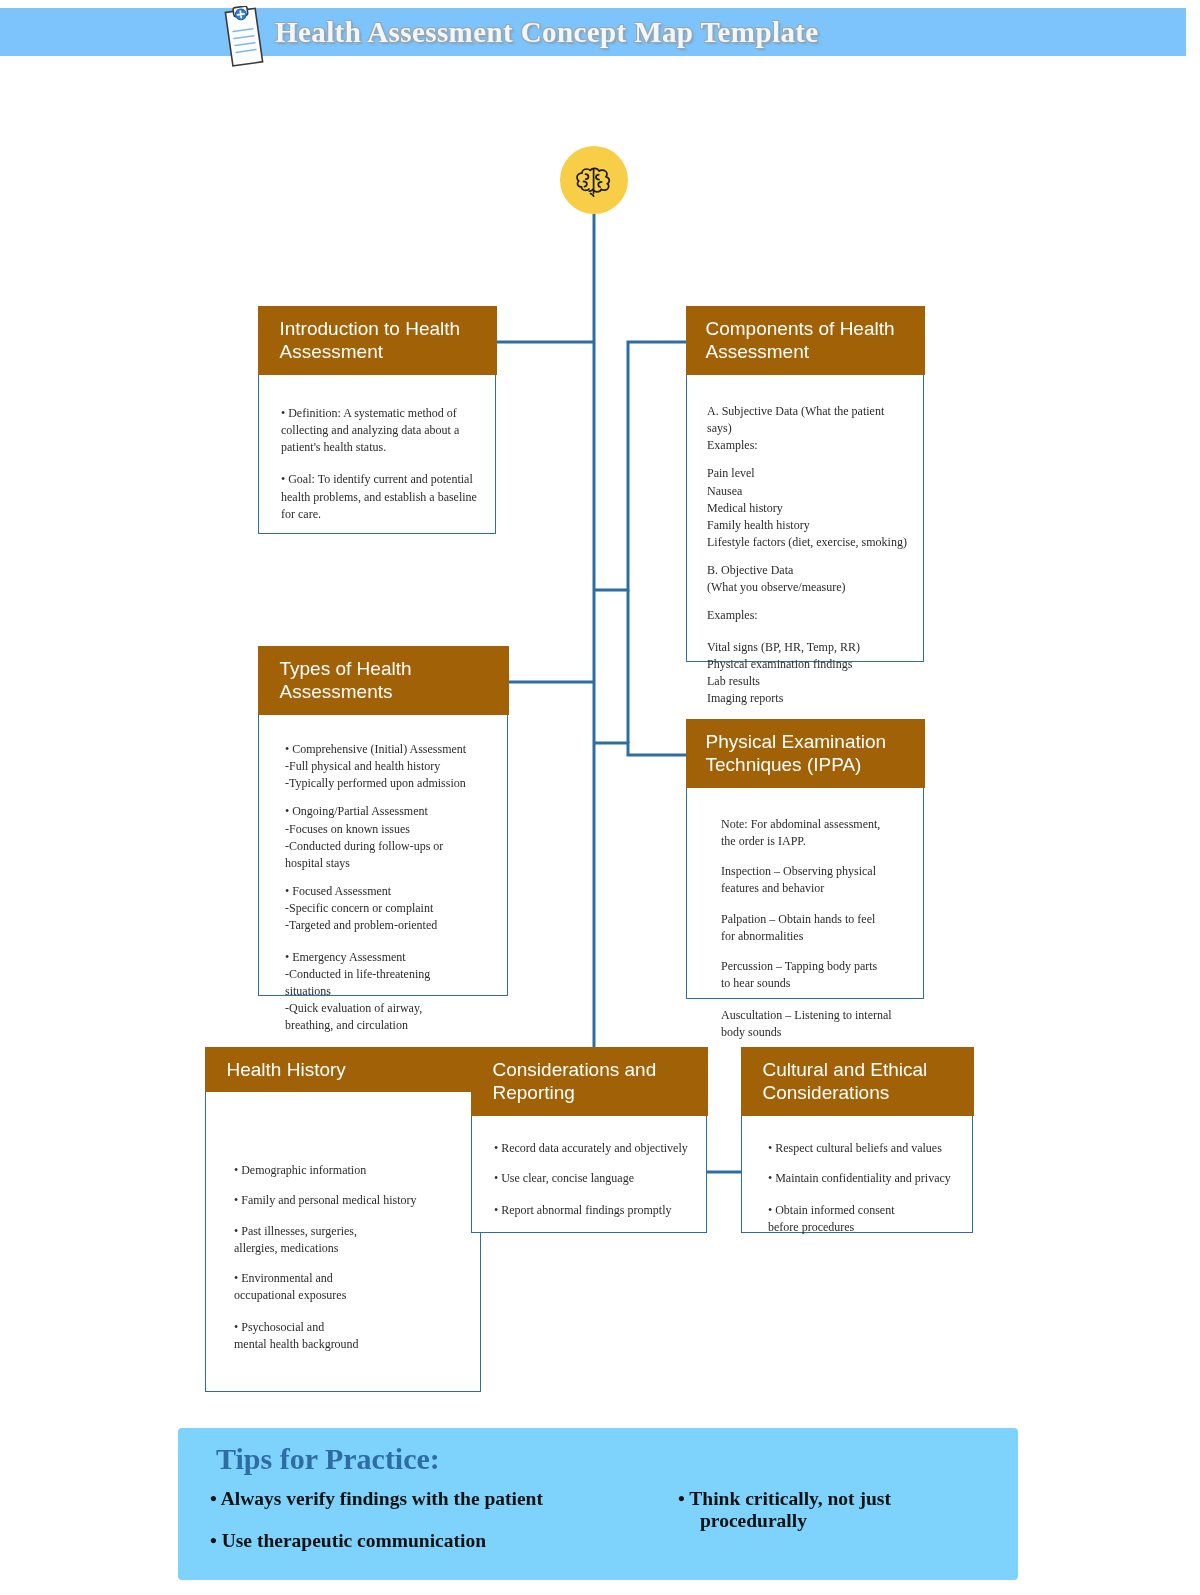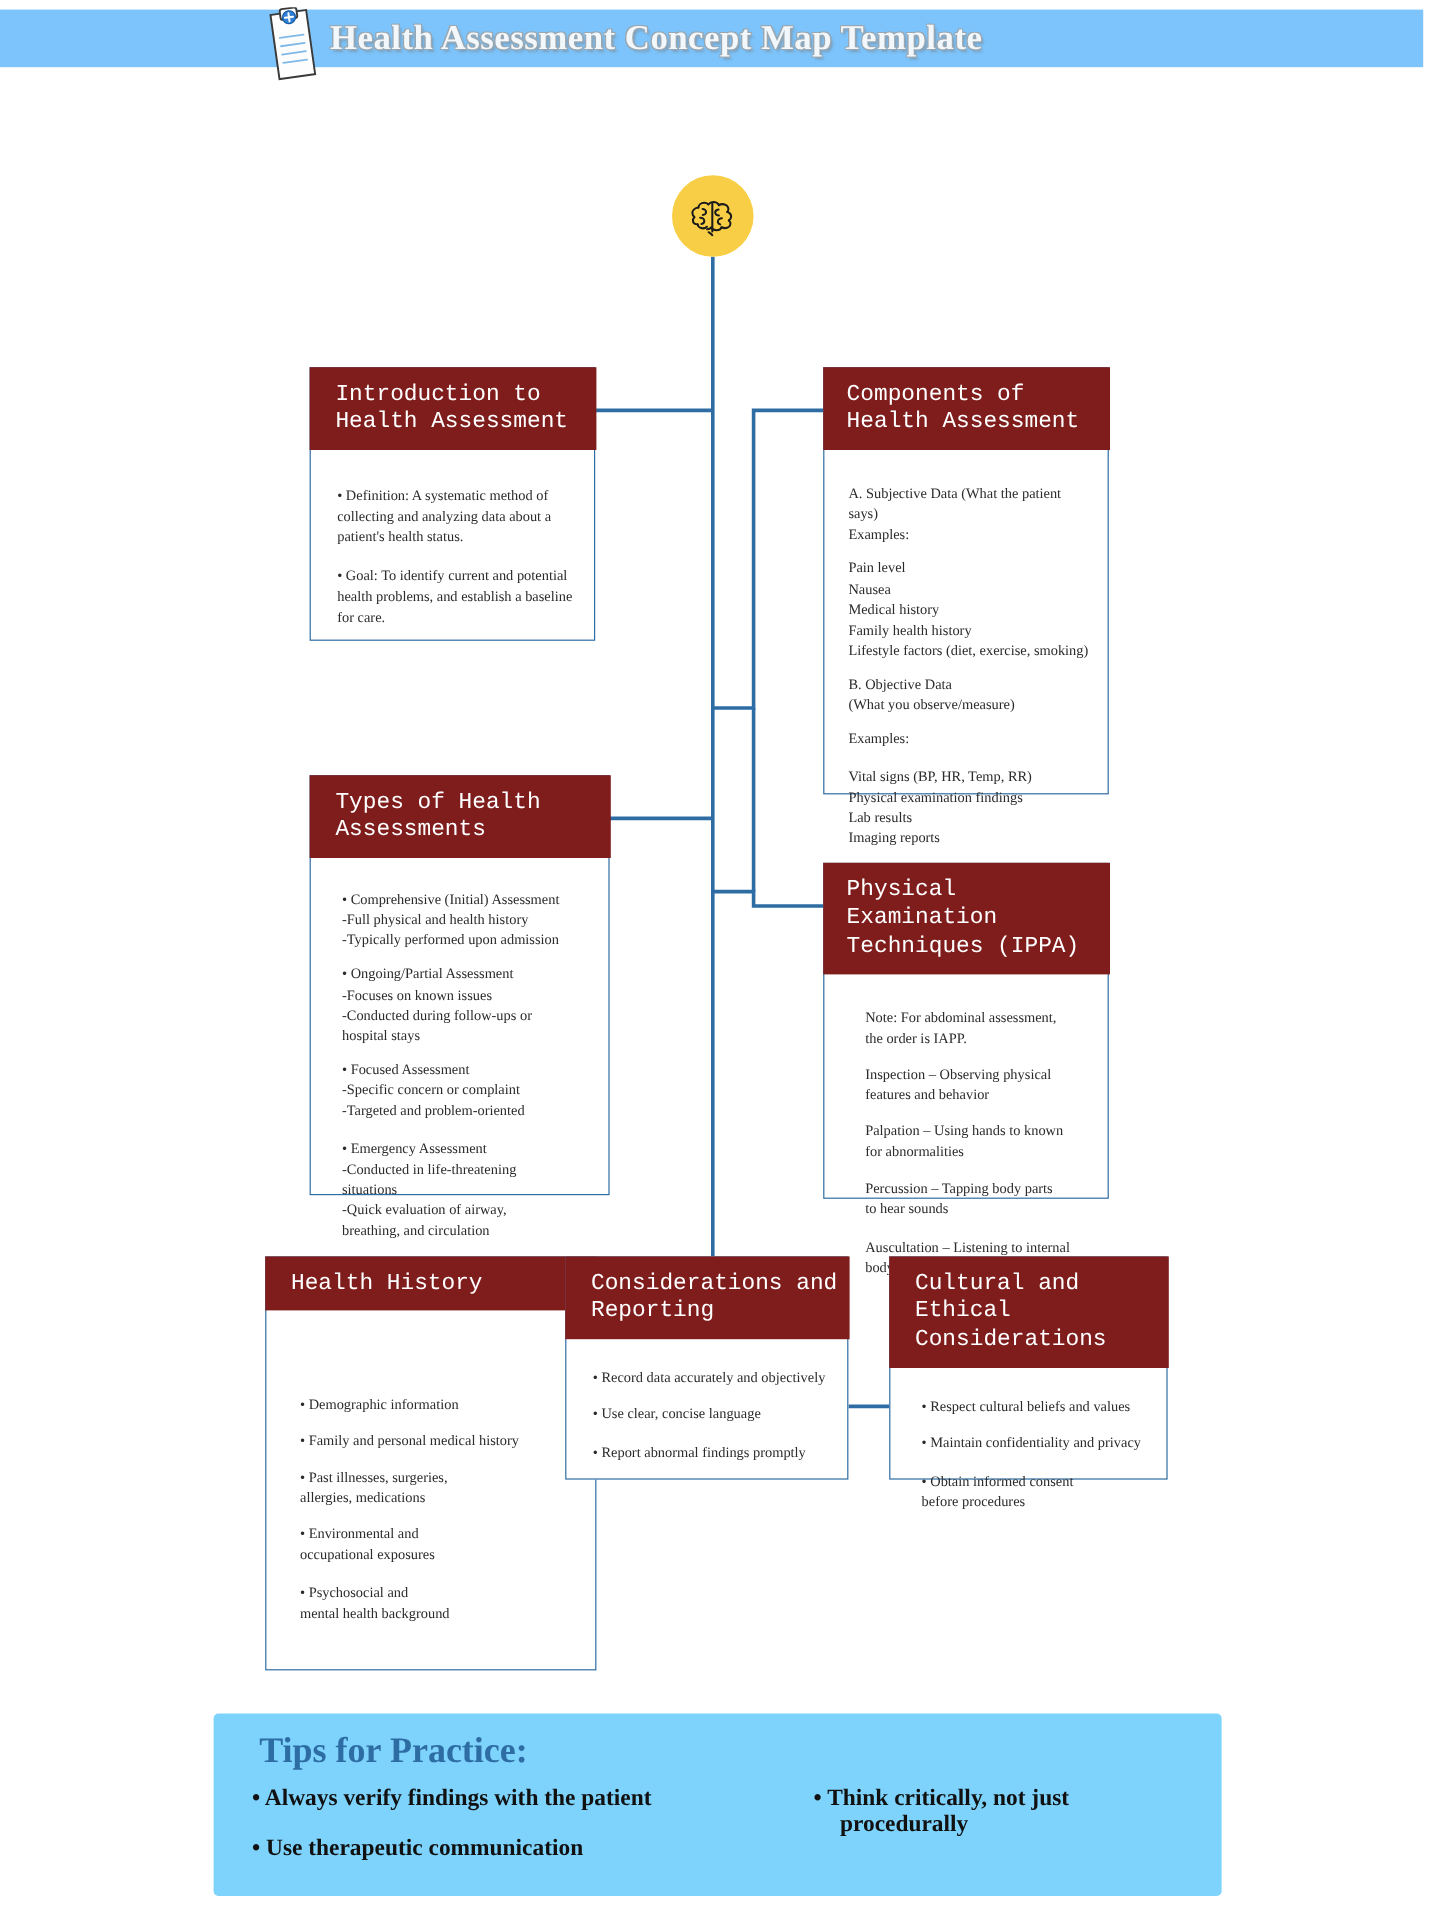--- a/index.html
+++ b/index.html
@@ -67,26 +67,26 @@
 
   
   .node {
     position: absolute;
     box-sizing: border-box;
     background: #ffffff;
     border: 1.5px solid #2e6da4;
   }
   .node-head {
     box-sizing: border-box;
-    background: #7f1d1d;
+    background: #a16207;
     color: #ffffff;
     font-size: 19px;
     line-height: 1.26;
     padding: 11px 0 11px 22px;
-    font-family: Liberation Mono, monospace;
+    font-family: Liberation Sans, sans-serif;
     margin: -1.5px -1.5px 0 -1.5px;
   }
   .node-body {
     padding: 22px 18px 12px 18px;
     font-size: 12px;
     line-height: 1.42;
     color: #2b2b2b;
     font-family: "Liberation Serif", serif;
   }
   .node-body p { margin: 0 0 11px 0; white-space: pre-line; }
@@ -99,21 +99,21 @@
   #box-types .node-body { padding: 26px 14px 10px 26px; }
   #box-ippa .node-body { padding: 28px 16px 10px 34px; }
   #box-history .node-body { padding: 70px 14px 10px 28px; }
   #box-doc .node-body { padding: 24px 14px 10px 22px; }
   #box-cultural .node-body { padding: 24px 12px 10px 26px; }
 
   #box-intro     { left: 258px; top: 306px;  width: 238px; height: 228px; }
   #box-components{ left: 686px; top: 306px;  width: 238px; height: 356px; }
   #box-types     { left: 258px; top: 646px;  width: 250px; height: 350px; }
   #box-ippa      { left: 686px; top: 719px;  width: 238px; height: 280px; }
-  #box-history   { left: 221px; top: 1047px; width: 276px; height: 345px; }
+  #box-history   { left: 205px; top: 1047px; width: 276px; height: 345px; }
   #box-doc       { left: 471px; top: 1047px; width: 236px; height: 186px; }
   #box-cultural  { left: 741px; top: 1047px; width: 232px; height: 186px; }
 
   #box-components .node-head,
   #box-ippa .node-head { padding-left: 20px; }
   #box-history .node-head { padding-left: 22px; }
 
   
   .tips {
     position: absolute;
@@ -268,21 +268,21 @@
 </div>
 
 <div class="node" id="box-ippa">
   <div class="node-head">Physical Examination
 Techniques (IPPA)</div>
   <div class="node-body">
     <p class="gap">Note: For abdominal assessment,
 the order is IAPP.</p>
     <p class="gap">Inspection – Observing physical
 features and behavior</p>
-    <p class="gap">Palpation – Using hands to known
+    <p class="gap">Palpation – Obtain hands to feel
 for abnormalities</p>
     <p class="gap">Percussion – Tapping body parts
 to hear sounds</p>
     <p> Auscultation – Listening to internal
  body sounds</p>
   </div>
 </div>
 
 <div class="node" id="box-history">
   <div class="node-head">Health History</div>

